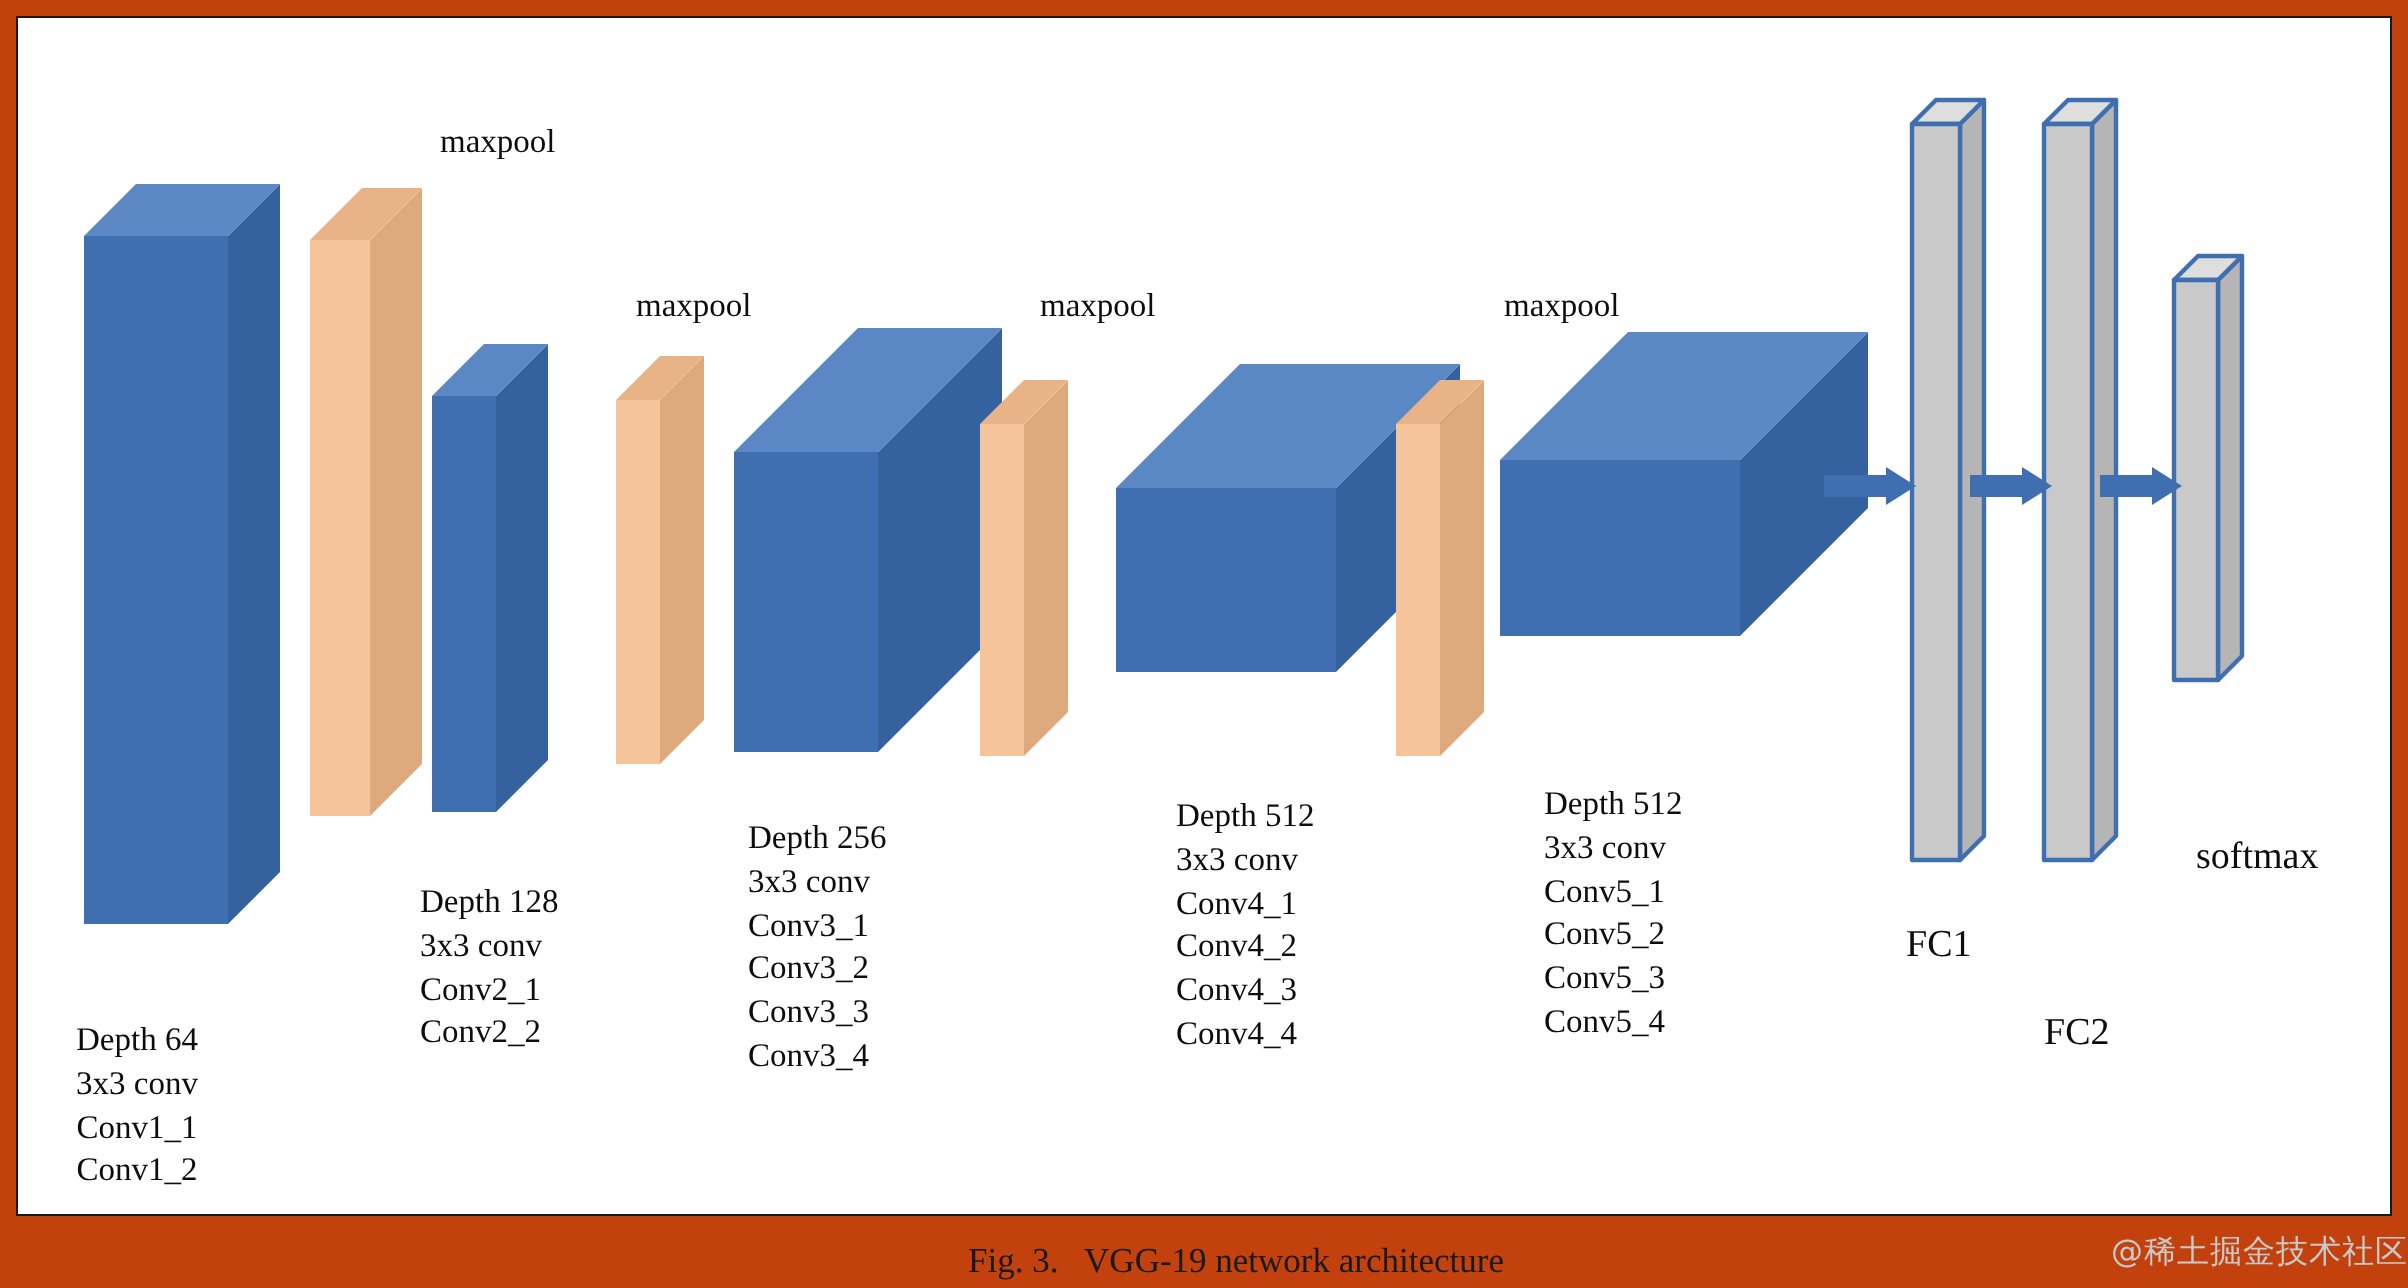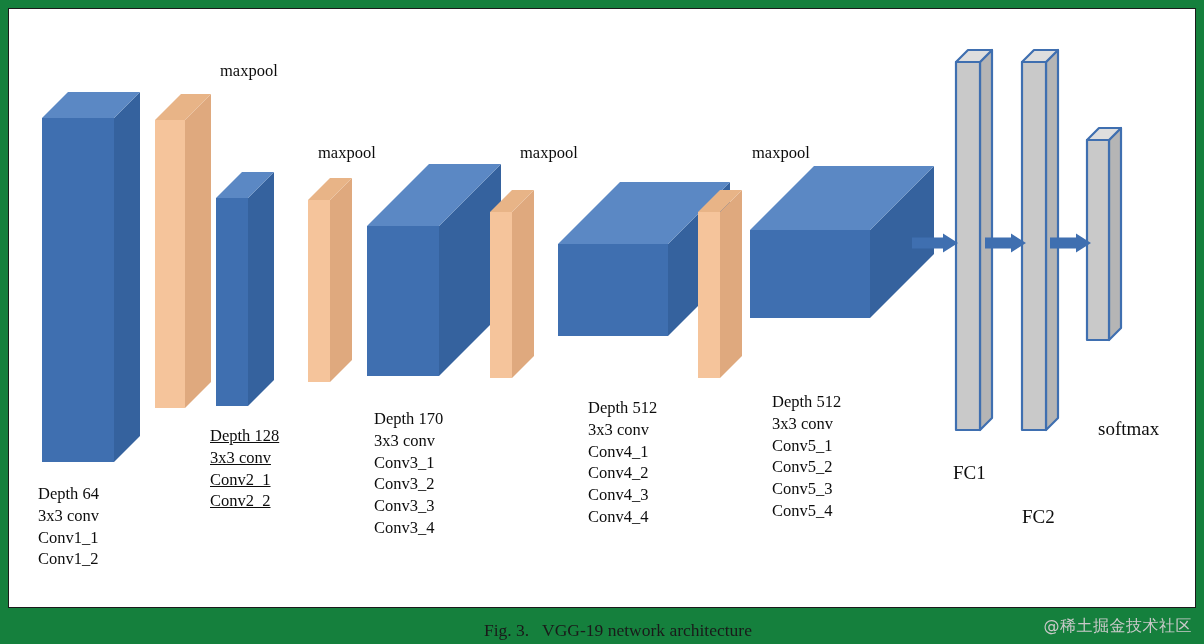--- a/index.html
+++ b/index.html
@@ -4,21 +4,21 @@
 <style>
   html, body {
     margin: 0;
     padding: 0;
     background: #ffffff;
   }
   #page {
     position: relative;
     width: 1204px;
     height: 644px;
-    background: #15803d;
+    background: #c2410c;
     font-family: "Liberation Serif", "DejaVu Serif", serif;
     overflow: hidden;
   }
   #figure-frame {
     position: absolute;
     left: 8px;
     top: 8px;
     width: 1188px;
     height: 600px;
     border: 1.5px solid #1a1a1a;
@@ -50,21 +50,21 @@
     top: 620px;
     width: 1204px;
     text-align: center;
     font-size: 17.5px;
     color: #1a1a1a;
     font-family: "Liberation Serif", "DejaVu Serif", serif;
     white-space: pre;
   }
   .watermark {
     position: absolute;
-    right: 12px;
+    right: 0;
     top: 616px;
     font-size: 16px;
     color: #c9c9c9;
     font-family: "DejaVu Sans", "Liberation Sans", sans-serif;
     letter-spacing: 0.5px;
     white-space: pre;
   }
 </style>
 </head>
 <body>
@@ -141,23 +141,23 @@
         <polygon points="985,237.5 1011,237.5 1011,233.5 1026,243 1011,252.5 1011,248.5 985,248.5" fill="#3f6fb0"></polygon>
         <polygon points="1050,237.5 1076,237.5 1076,233.5 1091,243 1076,252.5 1076,248.5 1050,248.5" fill="#3f6fb0"></polygon>
       </g>
   </svg>
 
   <div class="lbl lbl-maxpool" style="left: 220px; top: 60px;">maxpool</div>
   <div class="lbl lbl-maxpool" style="left: 318px; top: 142px;">maxpool</div>
   <div class="lbl lbl-maxpool" style="left: 520px; top: 142px;">maxpool</div>
   <div class="lbl lbl-maxpool" style="left: 752px; top: 142px;">maxpool</div>
 
-  <div class="lbl lbl-stack" style="left: 38px; top: 483px;"><div>Depth 64</div><div>3x3 conv</div><div>Conv1_1</div><div>Conv1_2</div></div>
-  <div class="lbl lbl-stack" style="left: 210px; top: 425px; text-decoration: underline;"><div>Depth 128</div><div>3x3 conv</div><div>Conv2_1</div><div>Conv2_2</div></div>
-  <div class="lbl lbl-stack" style="left: 374px; top: 408px;"><div>Depth 170</div><div>3x3 conv</div><div>Conv3_1</div><div>Conv3_2</div><div>Conv3_3</div><div>Conv3_4</div></div>
+  <div class="lbl lbl-stack" style="left: 38px; top: 509px; text-align: center;"><div>Depth 64</div><div>3x3 conv</div><div>Conv1_1</div><div>Conv1_2</div></div>
+  <div class="lbl lbl-stack" style="left: 210px; top: 440px;"><div>Depth 128</div><div>3x3 conv</div><div>Conv2_1</div><div>Conv2_2</div></div>
+  <div class="lbl lbl-stack" style="left: 374px; top: 408px;"><div>Depth 256</div><div>3x3 conv</div><div>Conv3_1</div><div>Conv3_2</div><div>Conv3_3</div><div>Conv3_4</div></div>
   <div class="lbl lbl-stack" style="left: 588px; top: 397px;"><div>Depth 512</div><div>3x3 conv</div><div>Conv4_1</div><div>Conv4_2</div><div>Conv4_3</div><div>Conv4_4</div></div>
   <div class="lbl lbl-stack" style="left: 772px; top: 391px;"><div>Depth 512</div><div>3x3 conv</div><div>Conv5_1</div><div>Conv5_2</div><div>Conv5_3</div><div>Conv5_4</div></div>
 
   <div class="lbl lbl-fc" style="left: 953px; top: 460px; text-align: center;">FC1</div>
   <div class="lbl lbl-fc" style="left: 1022px; top: 460px; margin-top: 44px;">FC2</div>
   <div class="lbl lbl-softmax" style="left: 1098px; top: 400px;">softmax</div>
 
   <div class="caption">Fig. 3.   VGG-19 network architecture</div>
 
   <div class="watermark">@稀土掘金技术社区</div>

